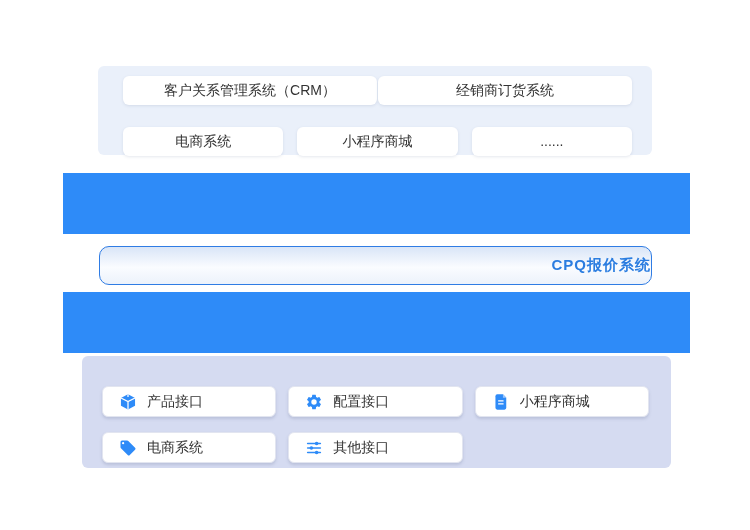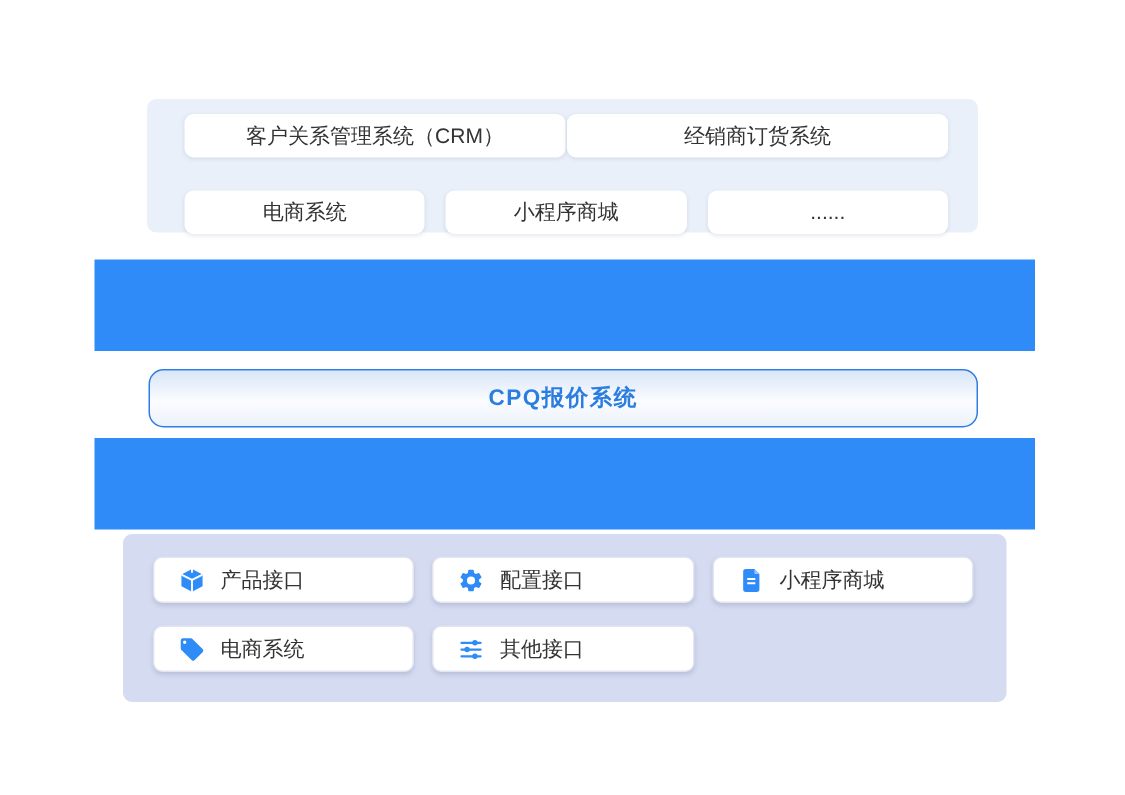--- a/index.html
+++ b/index.html
@@ -24,28 +24,28 @@
   }
   
   .band{position:absolute;left:63px;width:627px;height:61px;background:#2e8bf8;}
   .band-top{top:173px;}
   .band-bottom{top:292px;}
   
   .cpq-box{
     position:absolute;left:99px;top:246px;width:553px;height:39px;box-sizing:border-box;
     border:1.5px solid #2f7ce4;border-radius:10px;
     background:linear-gradient(180deg,#d9e5f7 0%,#fafcff 55%,#ecf2fb 100%);
-    display:flex;align-items:center;justify-content:center;
+    display:flex;align-items:center;justify-content:flex-end;
   }
   .cpq-box span{font-size:15px;font-weight:bold;color:#2b7de0;letter-spacing:1px;}
   
   .bottom-panel{
     position:absolute;left:82px;top:356px;width:589px;height:112px;box-sizing:border-box;
     background:#d5dbf1;border-radius:6px;
-    padding:15px 22px 0 20px;
+    padding:30px 22px 0 20px;
     display:grid;grid-template-columns:repeat(3,1fr);grid-auto-rows:31px;
     column-gap:12px;row-gap:15px;
   }
   .if-box{
     background:#ffffff;border:1px solid #e2e5f0;border-radius:6px;box-sizing:border-box;
     display:flex;align-items:center;gap:10px;padding-left:16px;
     font-size:14px;color:#333333;
     box-shadow:0 2px 3px rgba(125,135,170,.3);
     white-space:nowrap;
   }

